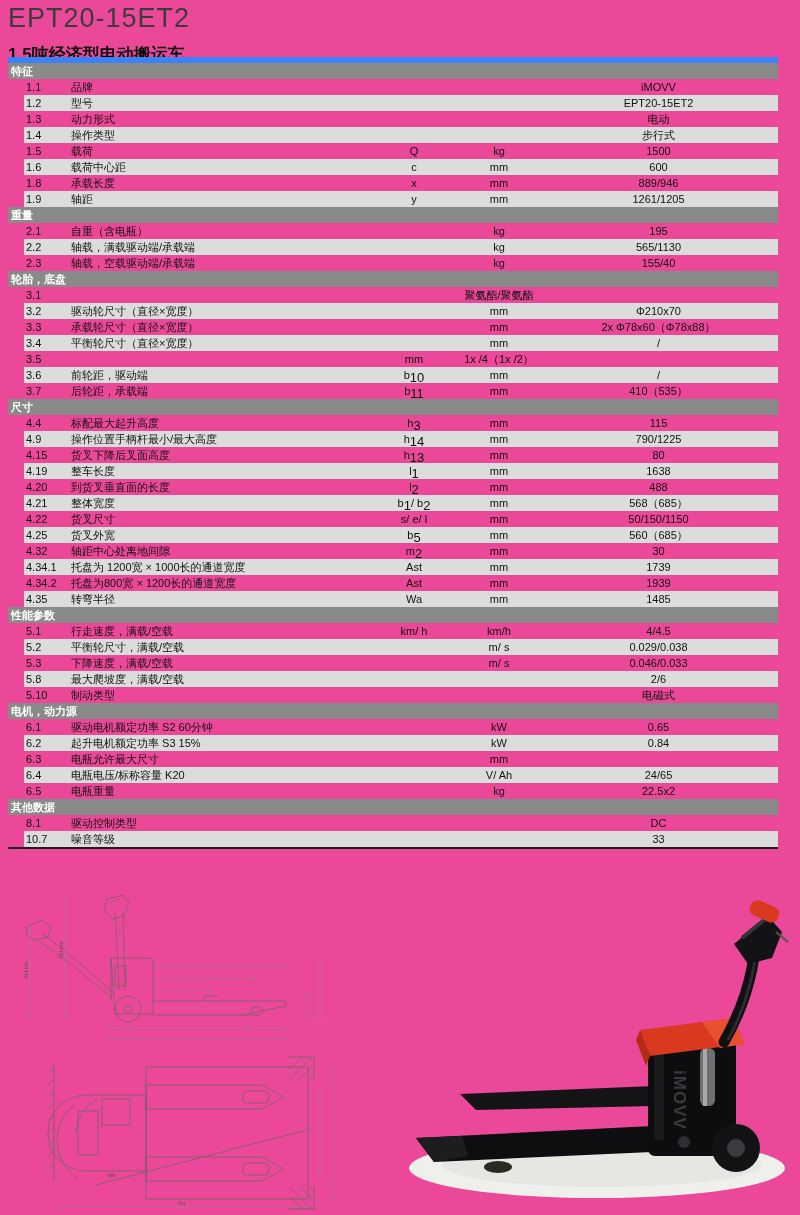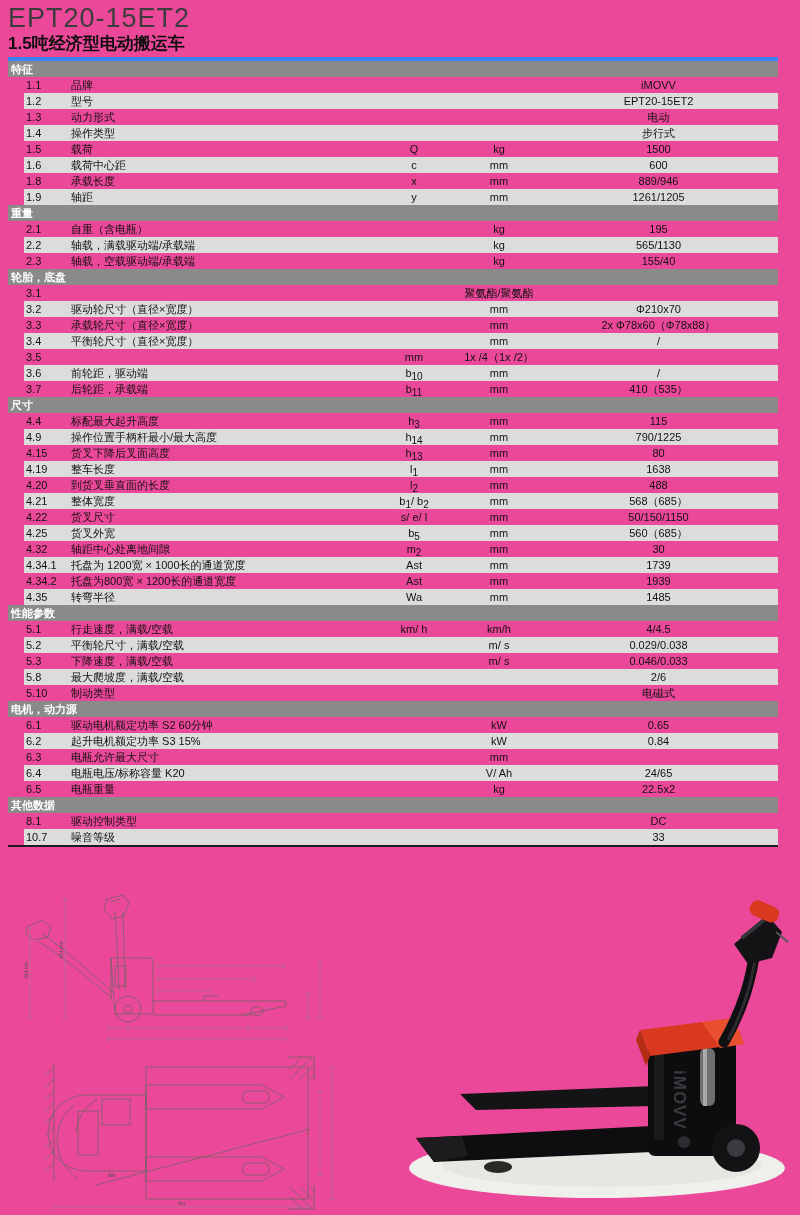--- a/index.html
+++ b/index.html
@@ -1,30 +1,30 @@
 <!DOCTYPE html>
 <html><head>
 <meta charset="utf-8">
 <style>
   html,body{margin:0;padding:0;background:#ffffff;}
   body{font-family:"Liberation Sans","DejaVu Sans",sans-serif;color:#111;}
   .page{position:relative;width:800px;height:1215px;background:#ec4899;overflow:hidden;}
 
   .hdr{position:absolute;left:8px;top:4px;}
   .hdr h1{margin:0;font-size:27px;font-weight:400;color:#3c3c3c;letter-spacing:1px;line-height:1.1;}
-  .hdr h2{margin:1px 0 0 0;font-size:17px;font-weight:700;color:#0d0d0d;line-height:1.1;}
-
-  .spec-table{position:absolute;left:8px;top:57px;width:770px;border-top:4px solid #3b82f6;border-bottom:2px solid #1c1c1c;}
+  .hdr h2{margin:12px 0 0 0;font-size:17px;font-weight:700;color:#0d0d0d;line-height:1.1;}
+
+  .spec-table{position:absolute;left:8px;top:57px;width:770px;border-top:6px solid #3b82f6;border-bottom:2px solid #1c1c1c;}
   .sec-header{height:16px;line-height:16px;background:#8a8a8a;color:#fff;font-size:11px;font-weight:700;padding-left:3px;box-sizing:border-box;}
   .row{display:grid;grid-template-columns:47px 298px 90px 80px 1fr;height:16px;line-height:16px;font-size:11px;margin-left:16px;}
   .section > .row:nth-child(odd){background:#dcdcdc;}
   .cell{overflow:hidden;white-space:nowrap;}
   .cell.no{padding-left:2px;}
   .cell.sym,.cell.unit,.cell.val{text-align:center;}
-  .cell sub{font-size:10px;line-height:0;text-align:center;}
+  .cell sub{font-size:13px;line-height:0;text-align:center;}
 
   .figures{position:absolute;left:0;top:875px;width:800px;height:340px;}
   svg.fig{position:absolute;}
   svg text{font-family:"Liberation Sans","DejaVu Sans",sans-serif;}
   .fig-side{left:18px;top:15px;}
   .fig-top{left:38px;top:180px;}
   .fig-photo{left:402px;top:5px;}
 </style>
 </head>
 <body>

